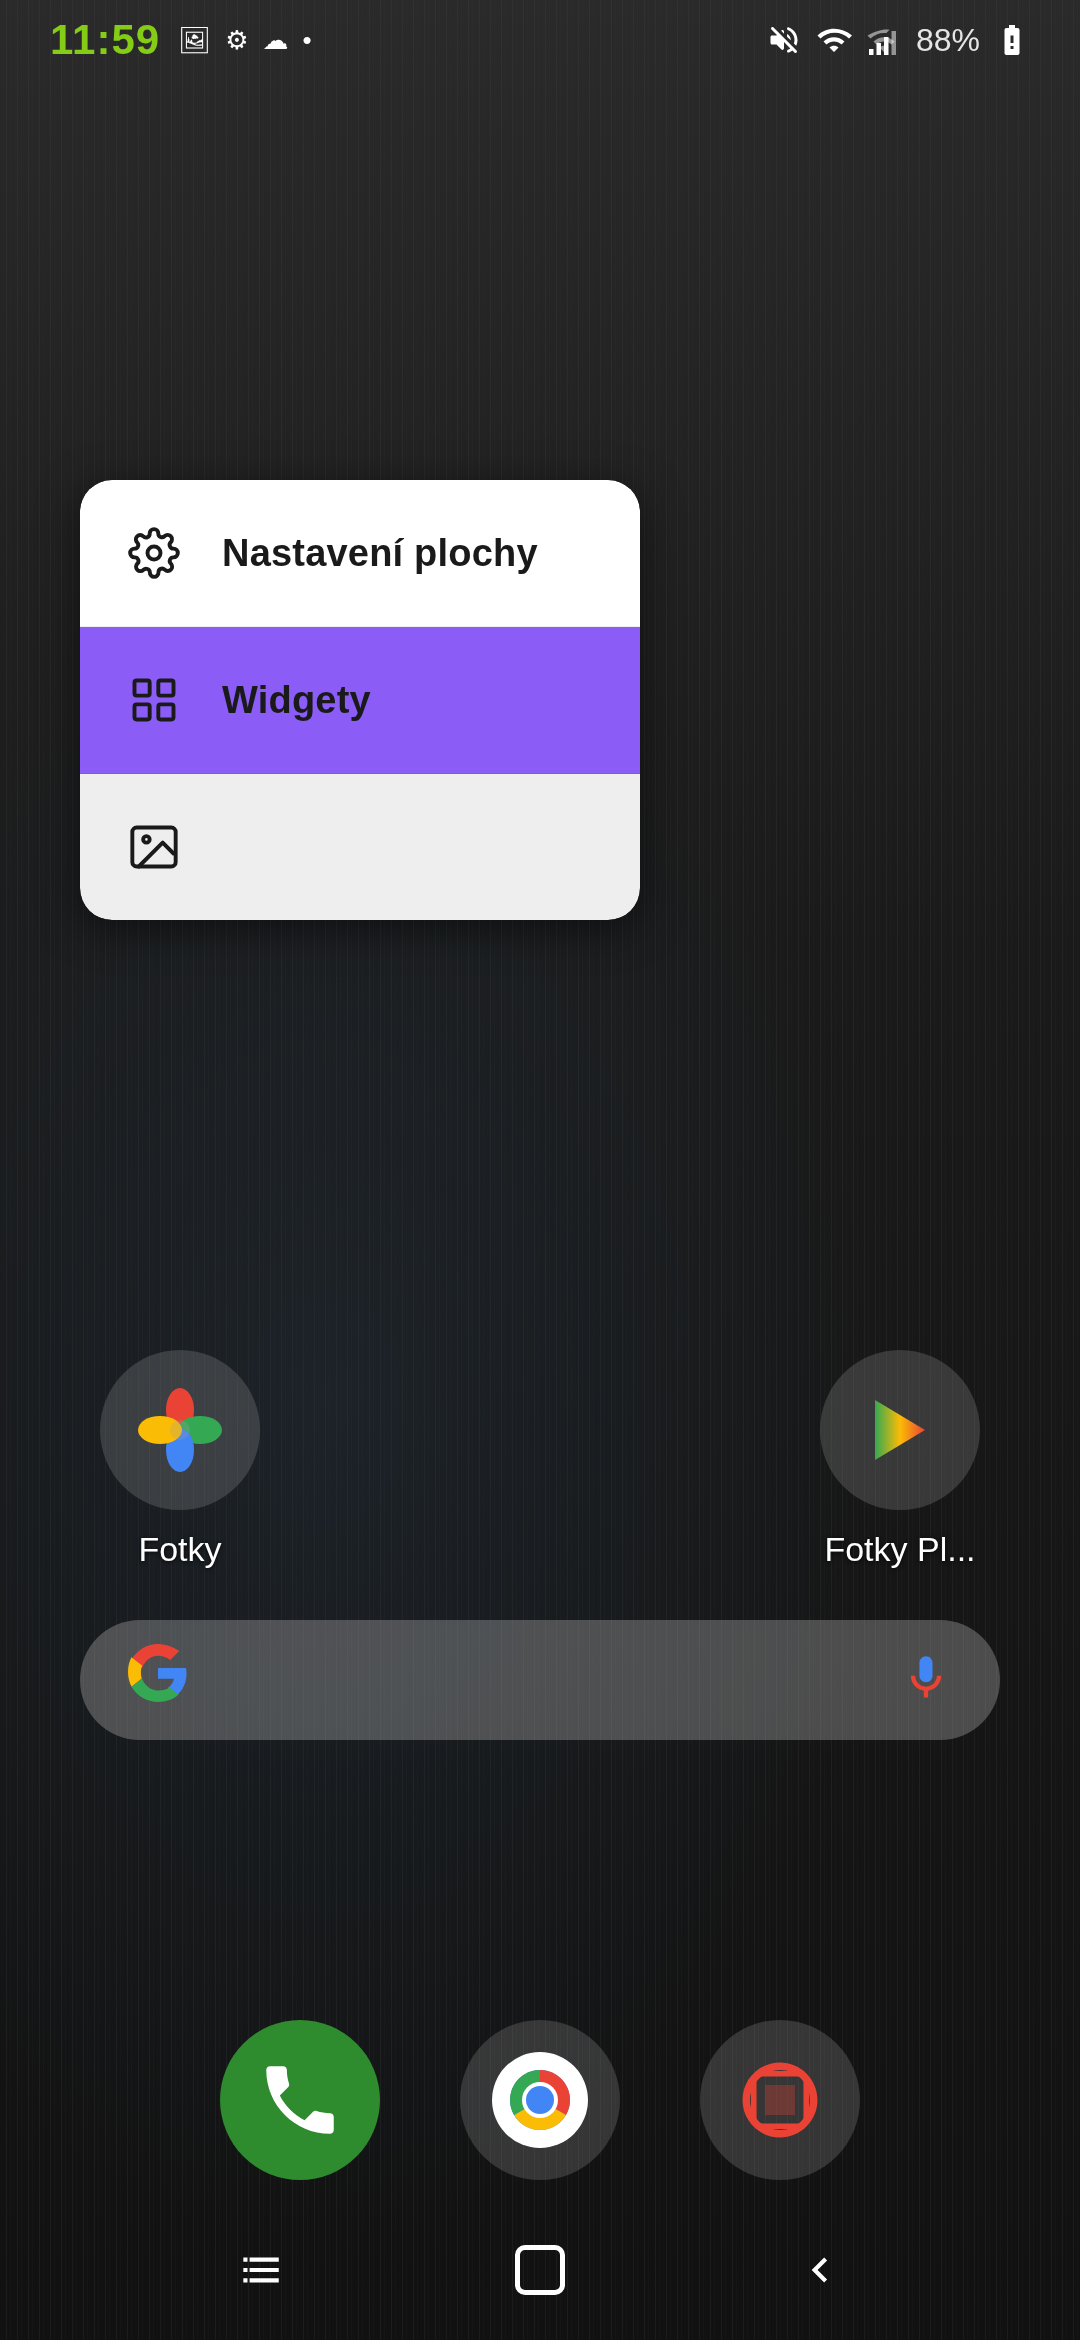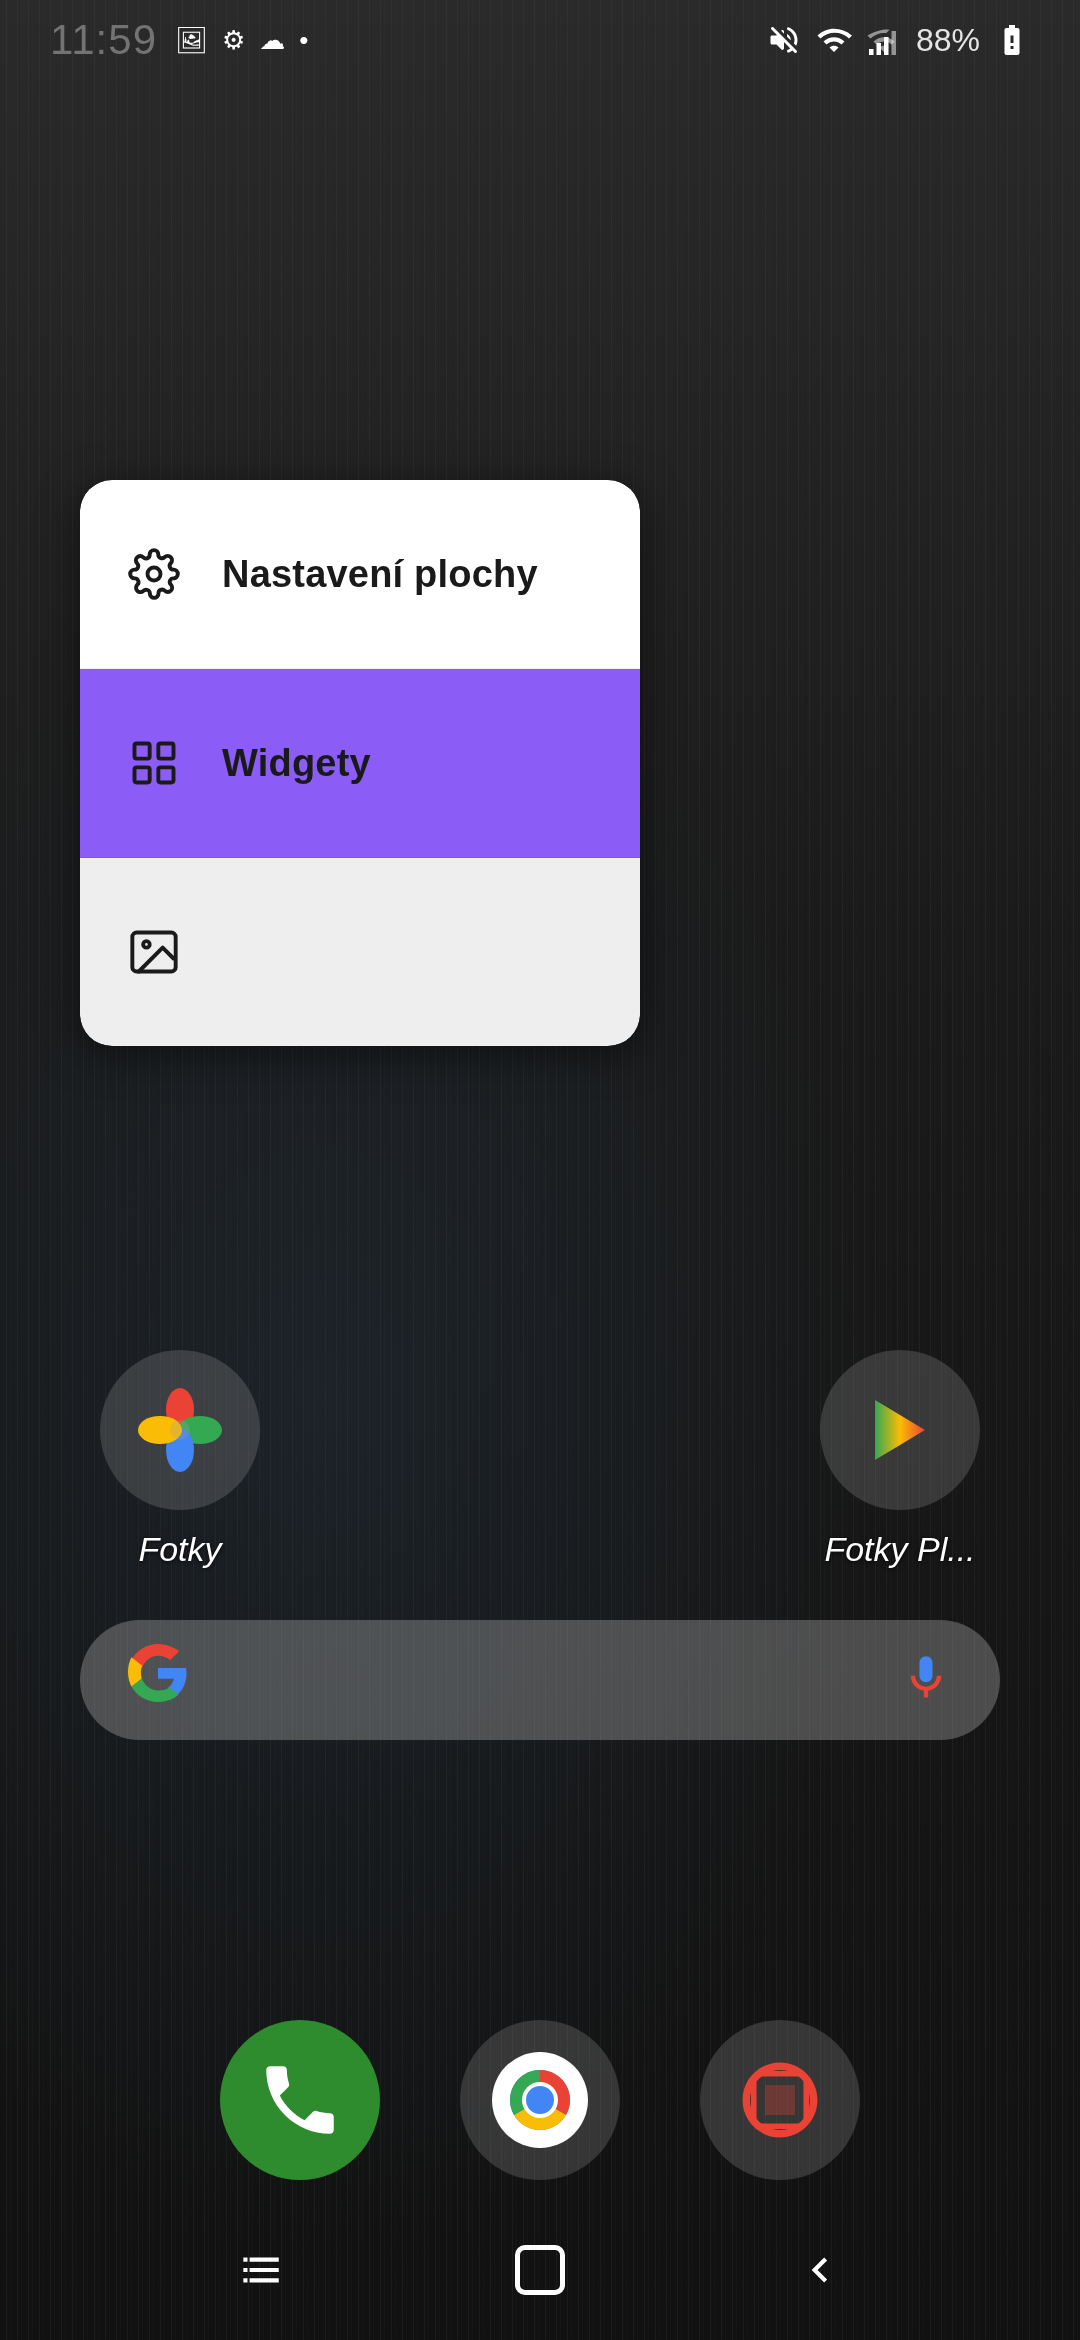--- a/index.html
+++ b/index.html
@@ -62,22 +62,22 @@
     }
 
     .status-left {
       display: flex;
       align-items: center;
       gap: 18px;
     }
 
     .status-time {
       font-size: 42px;
-      font-weight: 400;
-      color: #737373;
+      font-weight: 700;
+      color: #84cc16;
       letter-spacing: 1px;
     }
 
     .status-icons {
       display: flex;
       align-items: center;
       gap: 14px;
     }
 
     .status-icon {
@@ -111,21 +111,21 @@
       width: 560px;
       border-radius: 32px;
       overflow: hidden;
       z-index: 200;
       box-shadow: 0 8px 40px rgba(0,0,0,0.5);
     }
 
     .menu-item {
       display: flex;
       align-items: center;
-      padding: 68px 48px;
+      padding: 47px 48px;
       background: rgba(255,255,255,0.97);
       gap: 42px;
       cursor: pointer;
       border-bottom: 1px solid rgba(0,0,0,0.06);
     }
 
     .menu-item:first-child {
       background: #ffffff;
       border-radius: 32px 32px 0 0;
     }
@@ -184,21 +184,20 @@
       display: flex;
       align-items: center;
       justify-content: center;
       overflow: hidden;
     }
 
     .app-label {
       font-size: 34px;
       color: #fff;
       text-shadow: 0 1px 4px rgba(0,0,0,0.8);
-      font-style: italic;
     }
 
     
     .photos-icon {
       width: 100px;
       height: 100px;
     }
 
     
     .play-icon {

